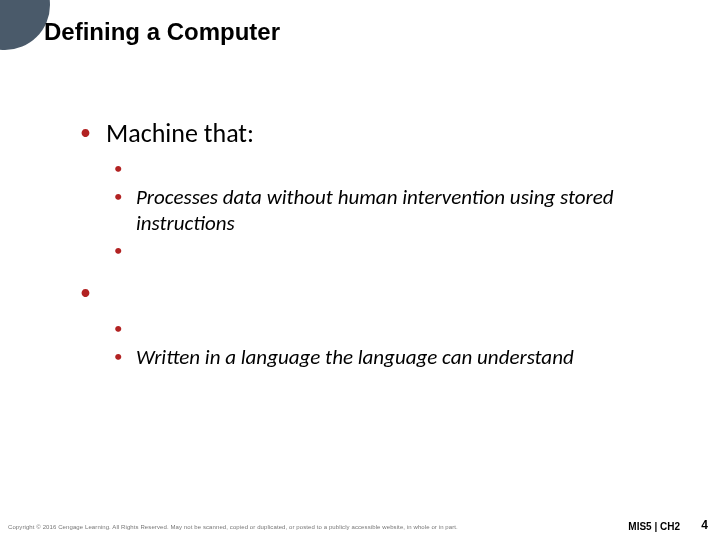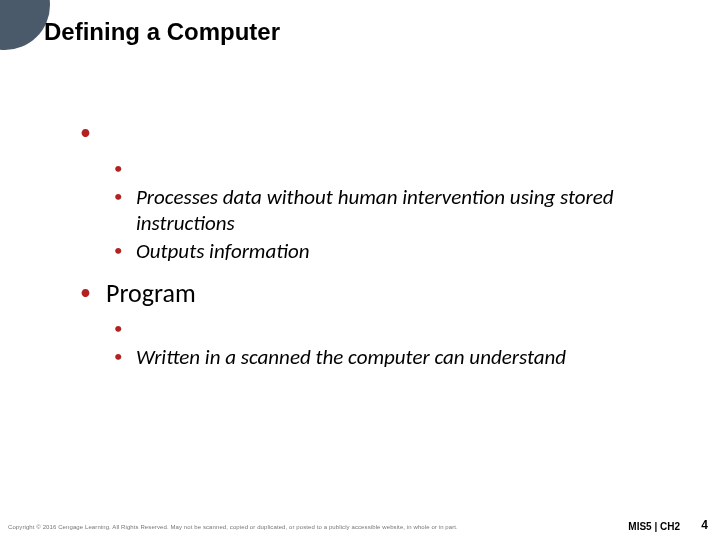--- a/index.html
+++ b/index.html
@@ -102,56 +102,55 @@
 
 <div class="corner-arc"></div>
 
 <div class="slide-title">Defining a Computer</div>
 
 <div class="content">
   <ul class="lvl1">
     <li>
       <div class="row">
         <span class="bullet1">•</span>
+        <span class="text1">Machine that:</span>
       </div>
       <ul class="lvl2">
         <li>
           <div class="row">
             <span class="bullet2">•</span>
           </div>
         </li>
         <li>
           <div class="row">
             <span class="bullet2">•</span>
             <span class="text2">Processes data without human intervention using stored instructions</span>
           </div>
         </li>
         <li>
           <div class="row">
             <span class="bullet2">•</span>
-            <span class="text2">Outputs information</span>
           </div>
         </li>
       </ul>
     </li>
     <li>
       <div class="row">
         <span class="bullet1">•</span>
-        <span class="text1">Program</span>
       </div>
       <ul class="lvl2">
         <li>
           <div class="row">
             <span class="bullet2">•</span>
           </div>
         </li>
         <li>
           <div class="row">
             <span class="bullet2">•</span>
-            <span class="text2">Written in a scanned the computer can understand</span>
+            <span class="text2">Written in a language the language can understand</span>
           </div>
         </li>
       </ul>
     </li>
   </ul>
 </div>
 
 <div class="copyright">Copyright © 2016 Cengage Learning. All Rights Reserved. May not be scanned, copied or duplicated, or posted to a publicly accessible website, in whole or in part.</div>
 <div class="footer-code">MIS5 | CH2</div>
 <div class="page-number">4</div>

